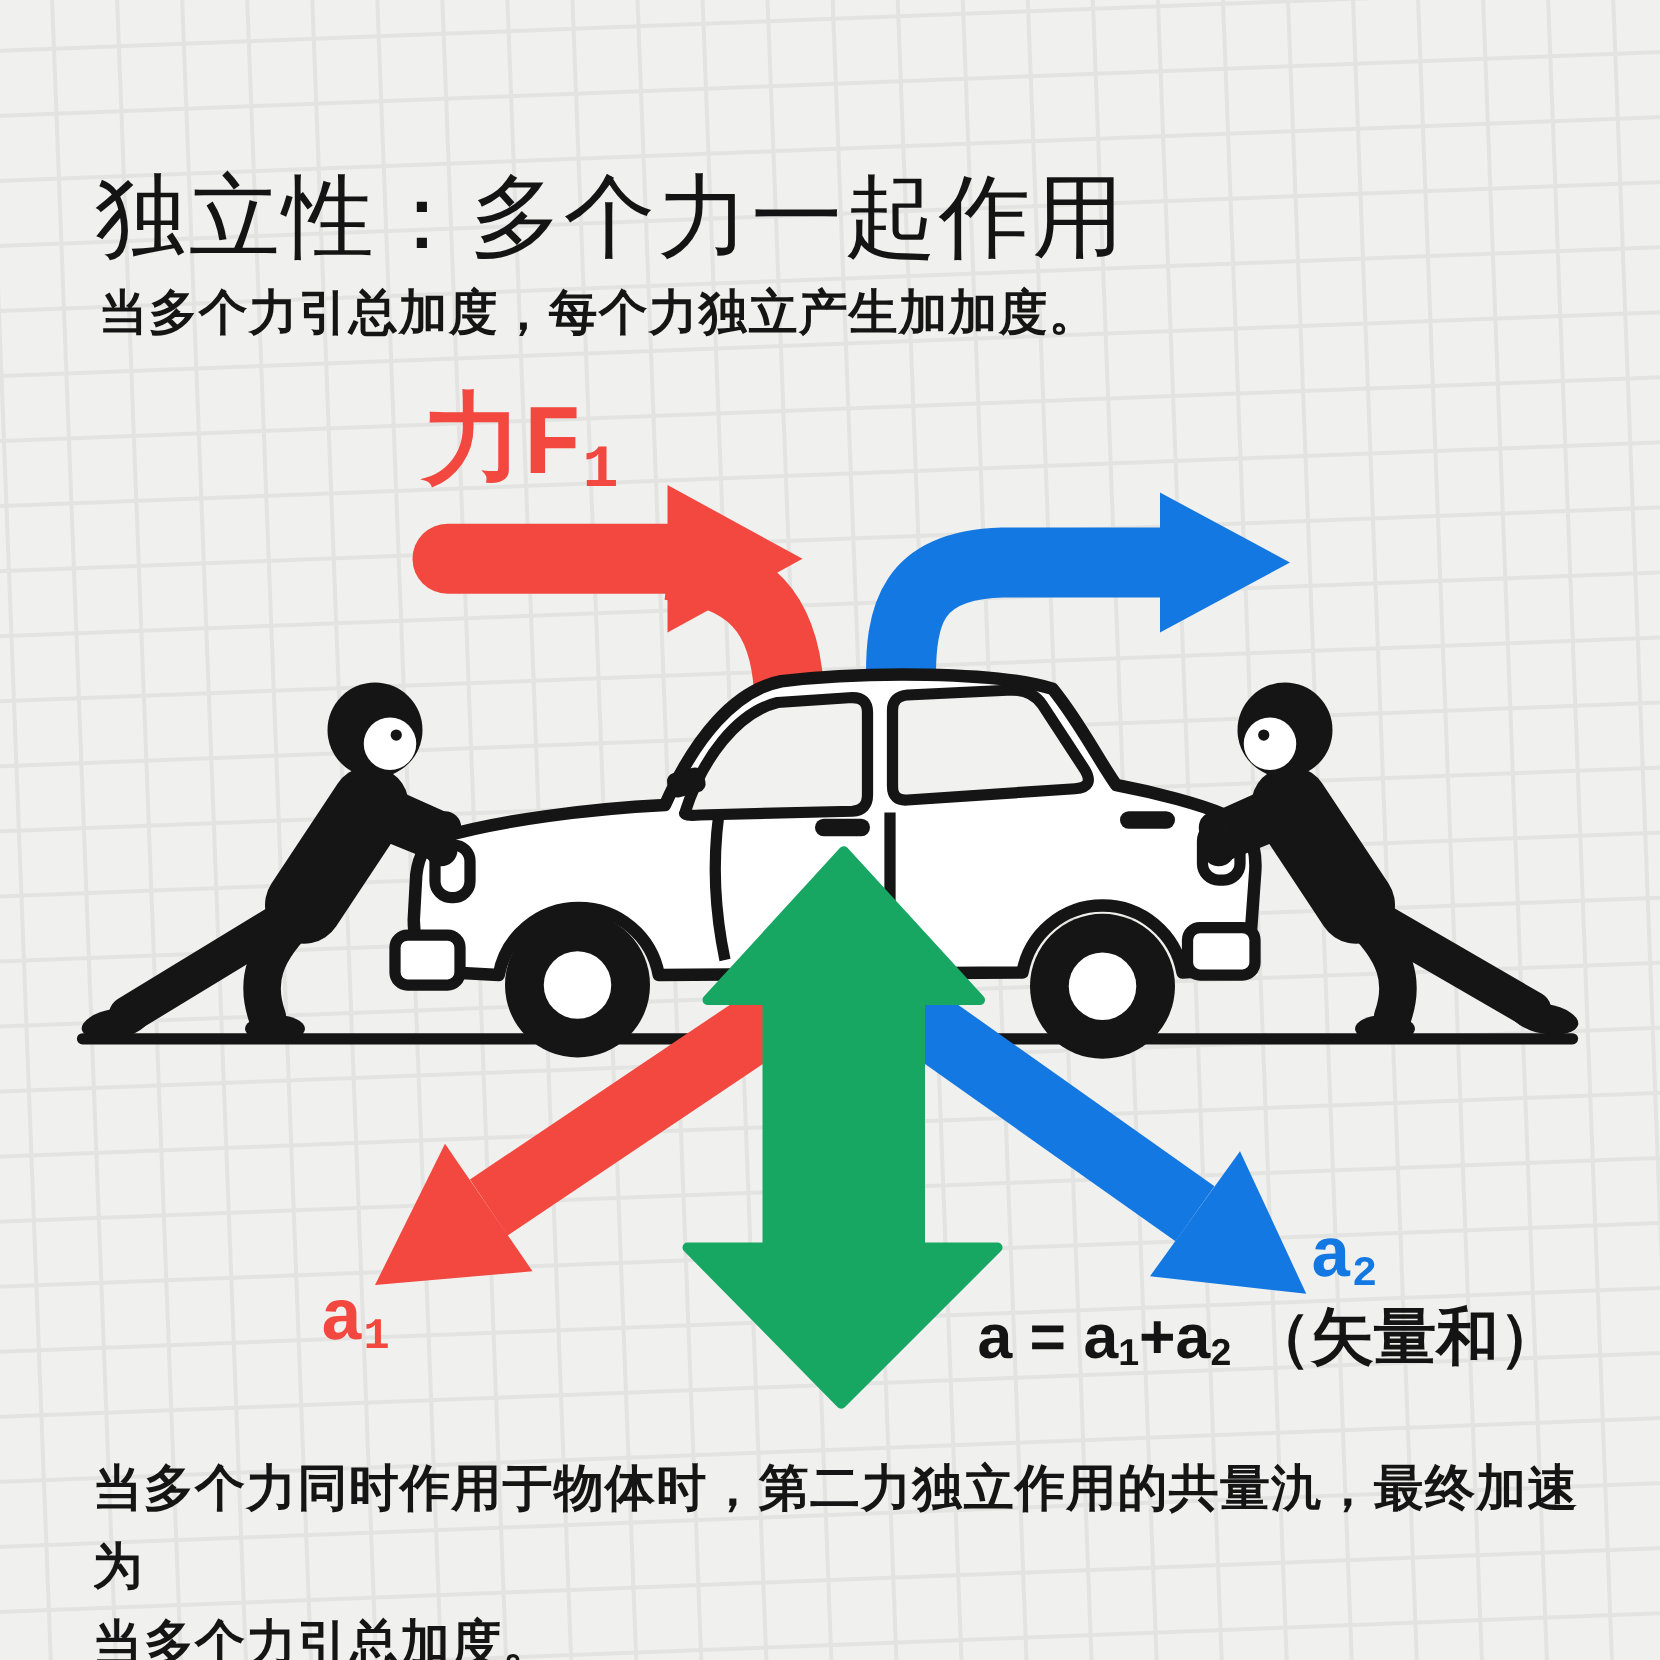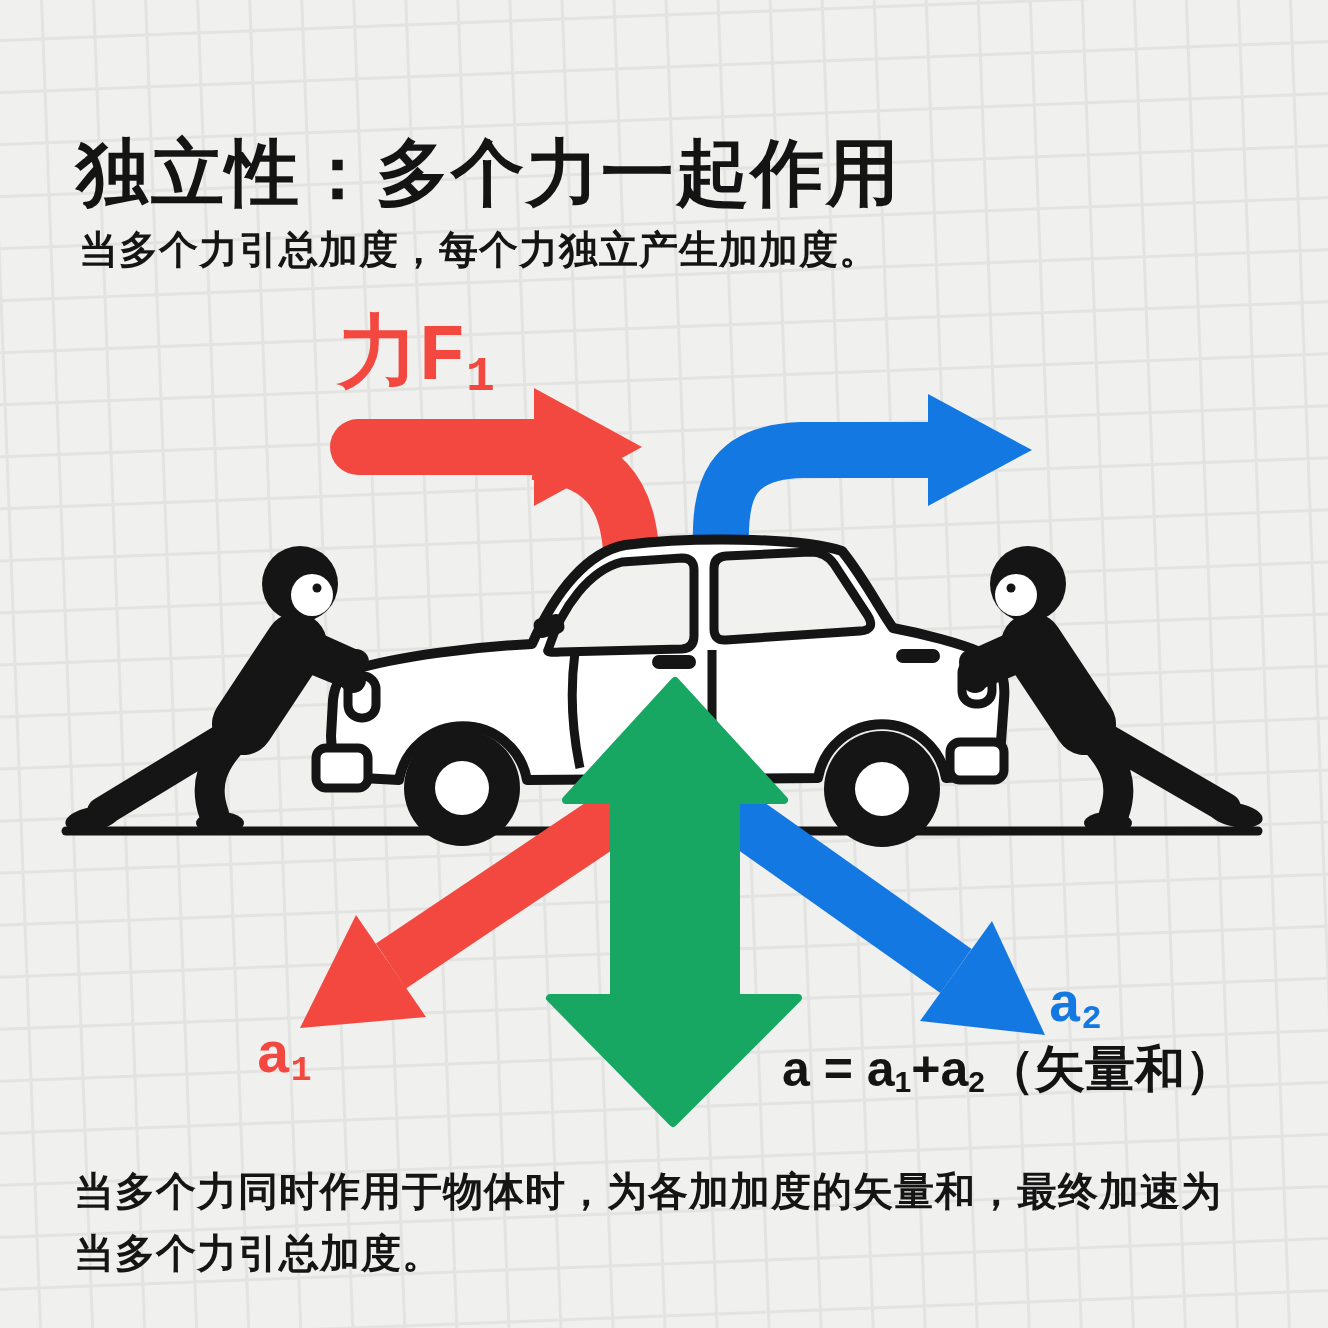--- a/index.html
+++ b/index.html
@@ -12,31 +12,31 @@
   .canvas{position:relative;width:1328px;height:1328px;background:var(--bg);overflow:hidden;}
   .grid-layer{position:absolute;inset:-90px;
     background-color:var(--bg);
     background-image:
       linear-gradient(to right, var(--grid) 0, var(--grid) 3px, transparent 3px),
       linear-gradient(to bottom, var(--grid) 0, var(--grid) 3px, transparent 3px);
     background-size:52px 52px;
     transform:rotate(-2.2deg);
   }
   .abs{position:absolute;}
-  .title{left:76px;top:76px;font-size:73px;font-weight:700;letter-spacing:2px;color:#141414;white-space:nowrap;}
+  .title{left:76px;top:76px;font-size:73px;font-weight:400;letter-spacing:2px;color:#141414;white-space:nowrap;}
   .subtitle{left:79px;top:184px;font-size:39px;font-weight:700;letter-spacing:1px;white-space:nowrap;}
   .force-label{font-weight:900;white-space:nowrap;line-height:1;font-family:Liberation Mono, monospace;}
   .force-label sub{font-size:0.6em;vertical-align:-0.22em;font-weight:900;}
   .f1{left:338px;top:318px;font-size:80px;color:var(--red);}
   .f2{left:852px;top:314px;font-size:80px;color:var(--blue);}
   .a1{left:256px;top:1028px;font-size:58px;color:var(--red);}
   .a2{left:1048px;top:978px;font-size:56px;color:var(--blue);}
   .formula{left:782px;top:1044px;font-size:50px;font-weight:800;color:#141414;white-space:nowrap;line-height:1;}
   .formula sub{font-size:0.6em;vertical-align:-0.2em;font-weight:800;}
-  .formula .gap{}
+  .formula .gap{margin-left:14px;}
   .footer{left:74px;top:1160px;width:1200px;font-size:40px;font-weight:700;line-height:1.55;letter-spacing:1px;}
   svg.scene{position:absolute;left:0;top:0;}
   
   .c-red{fill:var(--red);}   .s-red{stroke:var(--red);fill:none;}
   .c-blue{fill:var(--blue);} .s-blue{stroke:var(--blue);fill:none;}
   .c-green{fill:var(--green);stroke:var(--green);}
   .c-ink{fill:var(--ink);}   .s-ink{stroke:var(--ink);fill:none;}
   .c-white{fill:#ffffff;}
   .body-part{fill:#ffffff;stroke:var(--ink);}
   .win{fill:#F1F1EF;stroke:var(--ink);}
@@ -148,16 +148,16 @@
   <h1 class="abs title">独立性：多个力一起作用</h1>
   <p class="abs subtitle">当多个力引总加度，每个力独立产生加加度。</p>
 
   <div class="abs force-label f1"><span>力F</span><sub>1</sub></div>
   <div class="abs force-label a1"><span>a</span><sub>1</sub></div>
   <div class="abs force-label a2"><span>a</span><sub>2</sub></div>
 
   <div class="abs formula"><span>a = a</span><sub>1</sub><span>+a</span><sub>2</sub><span class="gap">（矢量和）</span></div>
 
   <div class="abs footer">
-    <div>当多个力同时作用于物体时，为各加加度的矢量和，最终加速为</div>
+    <div>当多个力同时作用于物体时，第二力独立作用的共量氿，最终加速为</div>
     <div>当多个力引总加度。</div>
   </div>
 </div>
 
 </body></html>

